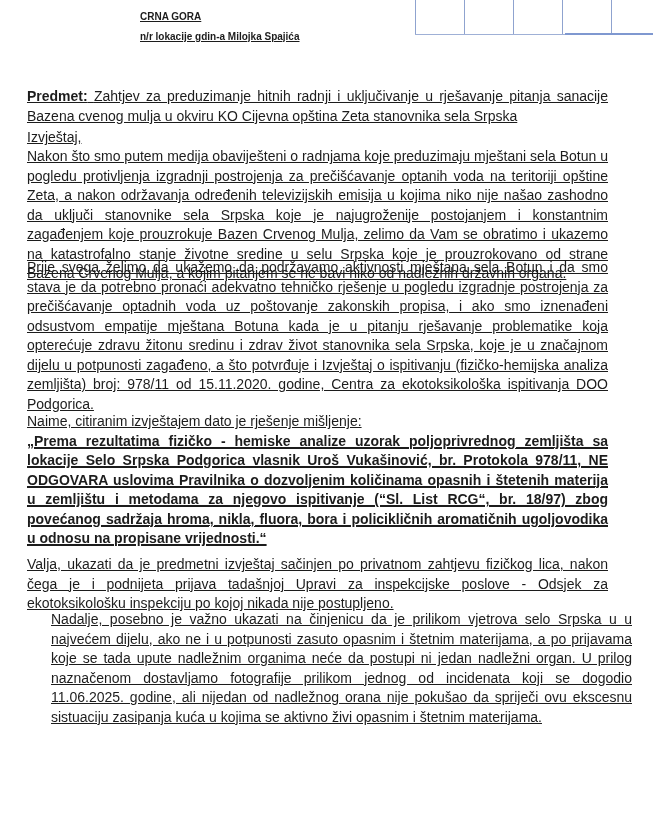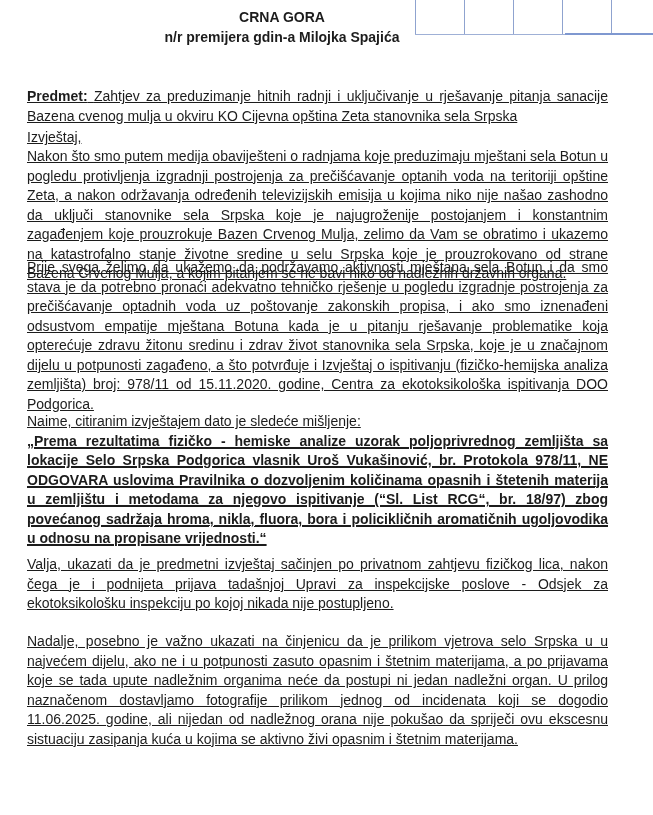--- a/index.html
+++ b/index.html
@@ -42,23 +42,23 @@
     top: 33px;
     width: 88px;
     height: 2px;
     background: #7f98d0;
   }
   .heading {
     position: absolute;
     top: 7px;
     left: 140px;
     width: 284px;
-    text-align: center;
-    font-size: 14px;
+    font-size: 10px;
     line-height: 20px;
+    text-decoration: underline;
   }
   .heading .bold {
     font-weight: bold;
   }
   .body-text {
     position: absolute;
     left: 27px;
     width: 581px;
     font-size: 14px;
     line-height: 19.5px;
@@ -91,21 +91,21 @@
   <div class="stamp-cell" style="left:49px;"></div>
   <div class="stamp-cell" style="left:98px;"></div>
   <div class="stamp-cell" style="left:147px;"></div>
   <div class="stamp-cell" style="left:196px;"></div>
   <div class="stamp-bottom"></div>
   <div class="stamp-bottom-strong"></div>
 </div>
 
 <div class="heading">
   <div class="bold">CRNA GORA</div>
-  <div class="bold">n/r premijera gdin-a Milojka Spajića</div>
+  <div class="bold">n/r lokacije gdin-a Milojka Spajića</div>
 </div>
 
 <div class="body-text last-left" style="top:87px;">
   <p>
     <span class="predmet-label">Predmet:</span>
     <span>Zahtjev za preduzimanje hitnih radnji i uključivanje u rješavanje pitanja sanacije Bazena cvenog mulja u okviru KO Cijevna opština Zeta stanovnika sela Srpska</span>
   </p>
 </div>
 
 <div class="body-text" style="top:128px;">
@@ -114,26 +114,26 @@
 
 <div class="body-text last-left" style="top:147px;">
   <p>Nakon što smo putem medija obaviješteni o radnjama koje preduzimaju mještani sela Botun u pogledu protivljenja izgradnji postrojenja za prečišćavanje optanih voda na teritoriji opštine Zeta, a nakon održavanja određenih televizijskih emisija u kojima niko nije našao zashodno da uključi stanovnike sela Srpska koje je najugroženije postojanjem i konstantnim zagađenjem koje prouzrokuje Bazen Crvenog Mulja, zelimo da Vam se obratimo i ukazemo na katastrofalno stanje životne sredine u selu Srpska koje je prouzrokovano od strane Bazena Crvenog Mulja, a kojim pitanjem se ne bavi niko od nadležnih državnih organa.</p>
 </div>
 
 <div class="body-text last-left" style="top:258px;">
   <p>Prije svega želimo da ukažemo da podržavamo aktivnosti mještana sela Botun i da smo stava je da potrebno pronaći adekvatno tehničko rješenje u pogledu izgradnje postrojenja za prečišćavanje optadnih voda uz poštovanje zakonskih propisa, i ako smo iznenađeni odsustvom empatije mještana Botuna kada je u pitanju rješavanje problematike koja opterećuje zdravu žitonu sredinu i zdrav život stanovnika sela Srpska, koje je u značajnom dijelu u potpunosti zagađeno, a što potvrđuje i Izvještaj o ispitivanju (fizičko-hemijska analiza zemljišta) broj: 978/11 od 15.11.2020. godine, Centra za ekotoksikološka ispitivanja DOO Podgorica.</p>
 </div>
 
 <div class="body-text last-left" style="top:412px;">
-  <p>Naime, citiranim izvještajem dato je sledeće mišljenje:</p>
+  <p>Naime, citiranim izvještajem dato je rješenje mišljenje:</p>
   <p class="quote">„Prema rezultatima fizičko - hemiske analize uzorak poljoprivrednog zemljišta sa lokacije Selo Srpska Podgorica vlasnik Uroš Vukašinović, br. Protokola 978/11, NE ODGOVARA uslovima Pravilnika o dozvoljenim količinama opasnih i štetenih materija u zemljištu i metodama za njegovo ispitivanje (“Sl. List RCG“, br. 18/97) zbog povećanog sadržaja hroma, nikla, fluora, bora i policikličnih aromatičnih ugoljovodika u odnosu na propisane vrijednosti.“</p>
 </div>
 
 <div class="body-text last-left" style="top:555px;">
   <p>Valja, ukazati da je predmetni izvještaj sačinjen po privatnom zahtjevu fizičkog lica, nakon čega je i podnijeta prijava tadašnjoj Upravi za inspekcijske poslove - Odsjek za ekotoksikološku inspekciju po kojoj nikada nije postupljeno.</p>
 </div>
 
-<div class="body-text last-left" style="top:632px;">
+<div class="body-text last-left" style="top:610px;margin-left:24px;">
   <p>Nadalje, posebno je važno ukazati na činjenicu da je prilikom vjetrova selo Srpska u u najvećem dijelu, ako ne i u potpunosti zasuto opasnim i štetnim materijama, a po prijavama koje se tada upute nadležnim organima neće da postupi ni jedan nadležni organ. U prilog naznačenom dostavljamo fotografije prilikom jednog od incidenata koji se dogodio 11.06.2025. godine, ali nijedan od nadležnog orana nije pokušao da spriječi ovu ekscesnu sistuaciju zasipanja kuća u kojima se aktivno živi opasnim i štetnim materijama.</p>
 </div>
 
 <div class="body-text last-left" style="top:731px;">
 </div>
 
 </body></html>

